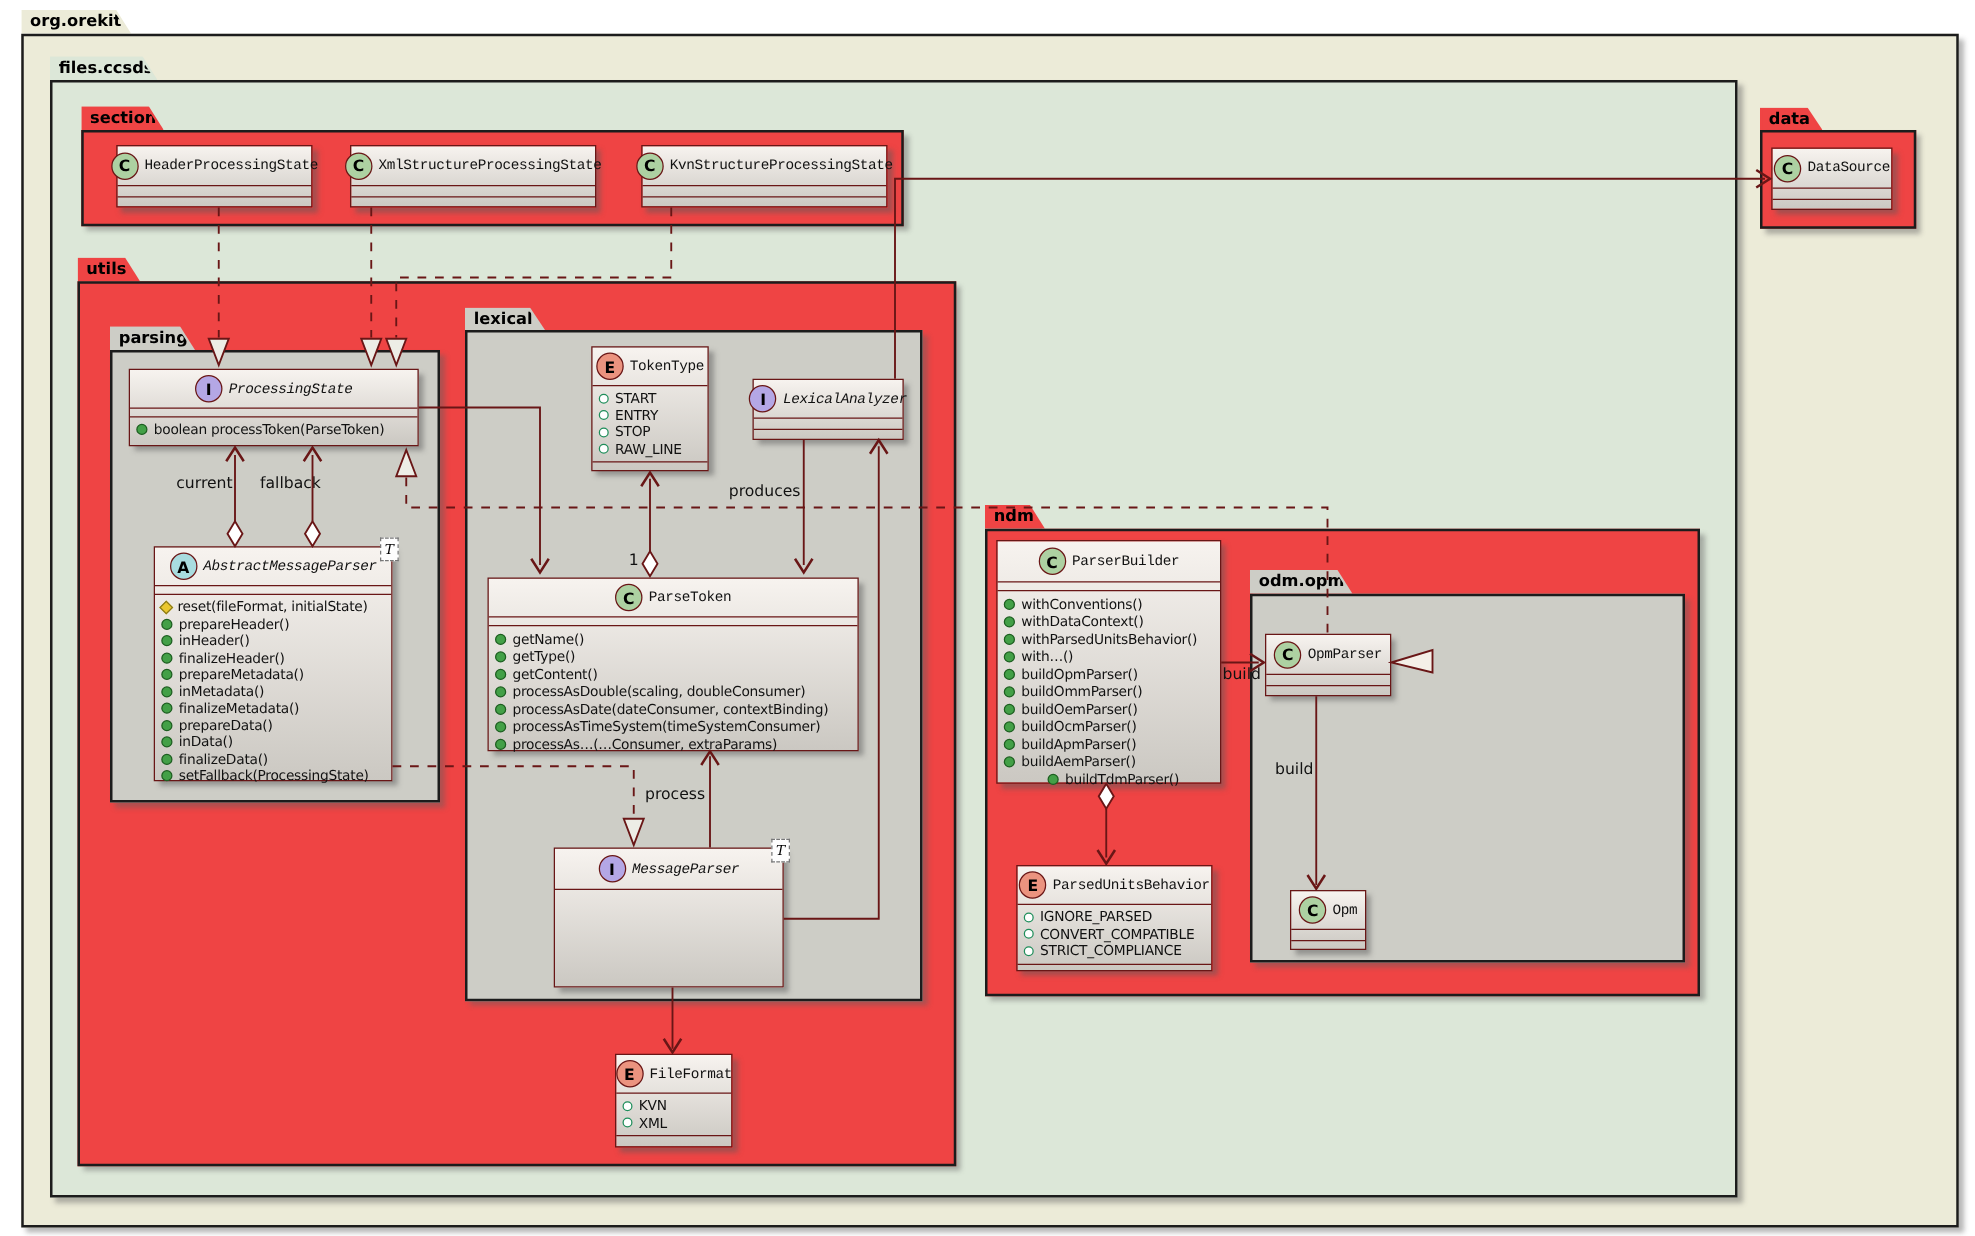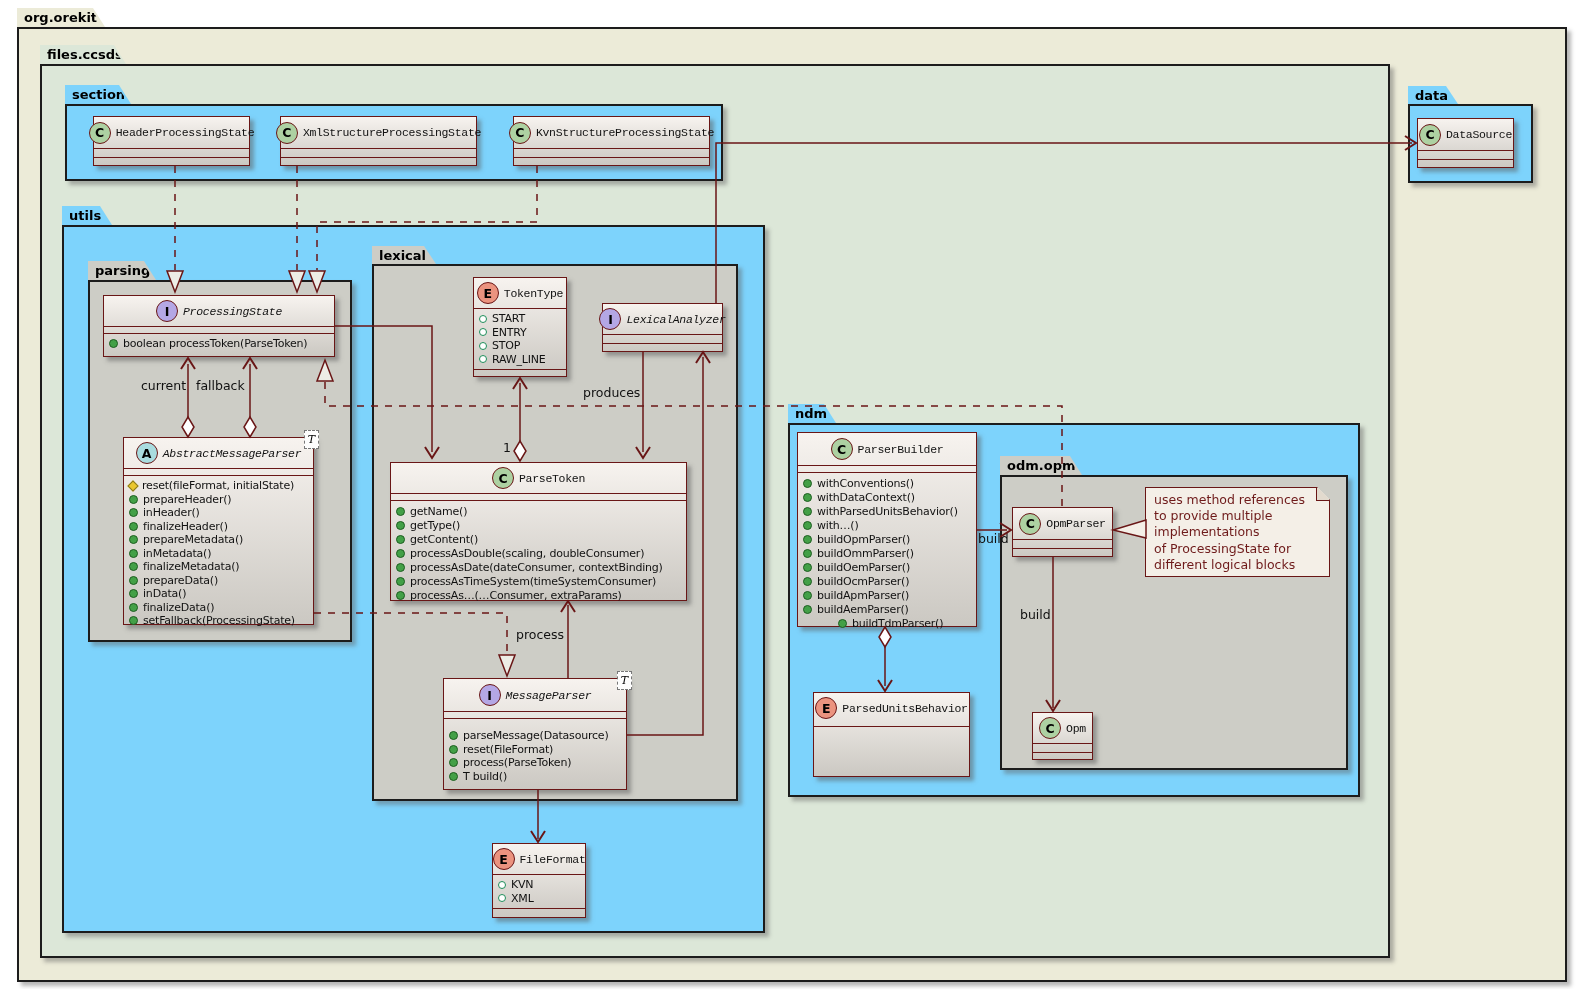--- a/index.html
+++ b/index.html
@@ -7,21 +7,21 @@
           font-family:"DejaVu Sans","Liberation Sans",sans-serif;color:#111;overflow:hidden;}
 
   
   .pbody{position:absolute;border:2px solid #1c1c1c;box-shadow:4px 4px 4px rgba(95,95,95,.45);box-sizing:border-box;}
   .ptab{position:absolute;background:#1c1c1c;clip-path:polygon(0 0,calc(100% - 12px) 0,100% 100%,0 100%);box-sizing:border-box;}
   .ptab .tin{display:block;height:calc(100% - 2px);margin:2px 2px 0 2px;padding:0 16px 0 5px;
              clip-path:polygon(0 0,calc(100% - 11px) 0,100% 100%,0 100%);
              font-size:13px;font-weight:bold;line-height:16px;white-space:nowrap;color:#000;}
   .fill-beige{background:#ECEBD8;}
   .fill-ltgreen{background:#DCE7D8;}
-  .fill-green{background:#7dd3fc;}
+  .fill-green{background:#ef4444;}
   .fill-gray{background:#CDCDC6;}
 
   
   .cls{position:absolute;border:1.5px solid #691616;background:linear-gradient(to bottom,#F7F3EF 0%,#CBC8C2 100%);
        box-shadow:4px 4px 4px rgba(90,90,90,.5);box-sizing:border-box;}
   .c-title{display:flex;align-items:center;justify-content:center;gap:5px;padding:0 4px;box-sizing:border-box;}
   .c-name{font-size:11.5px;letter-spacing:-0.3px;white-space:nowrap;font-family:Liberation Mono, monospace;}
   .it{font-style:italic;}
   .spot{width:20px;height:20px;min-width:20px;border-radius:50%;border:1px solid #691616;
         display:flex;align-items:center;justify-content:center;font-size:12.5px;font-weight:bold;color:#000;font-style:normal;}
@@ -284,38 +284,20 @@
     </div>
   </div>
 
   <div class="cls" style="left:443px;top:678px;width:184px;height:112px;">
     <span class="gen">T</span>
     <div class="c-title" style="height:32px;">
       <span class="spot spot-i">I</span>
       <span class="c-name it">MessageParser</span>
       </div>
     <div class="strip" style="height:7px;"></div>
-    <div class="c-members" style="padding-top:10px;">
-      <div class="m">
-          <span class="ico ico-pub"></span>
-          <span class="mt">parseMessage(Datasource)</span>
-        </div>
-      <div class="m">
-          <span class="ico ico-pub"></span>
-          <span class="mt">reset(FileFormat)</span>
-        </div>
-      <div class="m">
-          <span class="ico ico-pub"></span>
-          <span class="mt">process(ParseToken)</span>
-        </div>
-      <div class="m">
-          <span class="ico ico-pub"></span>
-          <span class="mt">T build()</span>
-        </div>
-    </div>
   </div>
 
   <div class="cls" style="left:492px;top:843px;width:94px;height:75px;">
     <div class="c-title" style="height:30px;">
       <span class="spot spot-e">E</span>
       <span class="c-name">FileFormat</span>
       </div>
     <div class="c-members">
       <div class="m">
           <span class="ico ico-const"></span>
@@ -381,20 +363,34 @@
           <span class="mt">buildTdmParser()</span>
         </div>
     </div>
   </div>
 
   <div class="cls" style="left:813px;top:692px;width:157px;height:85px;">
     <div class="c-title" style="height:30px;">
       <span class="spot spot-e">E</span>
       <span class="c-name">ParsedUnitsBehavior</span>
       </div>
+    <div class="c-members">
+      <div class="m">
+          <span class="ico ico-const"></span>
+          <span class="mt">IGNORE_PARSED</span>
+        </div>
+      <div class="m">
+          <span class="ico ico-const"></span>
+          <span class="mt">CONVERT_COMPATIBLE</span>
+        </div>
+      <div class="m">
+          <span class="ico ico-const"></span>
+          <span class="mt">STRICT_COMPLIANCE</span>
+        </div>
+    </div>
     <div class="strip" style="height:8px;margin-top:3px;"></div>
   </div>
 
   <div class="cls" style="left:1012px;top:507px;width:101px;height:50px;">
     <div class="c-title" style="height:31px;">
       <span class="spot spot-c">C</span>
       <span class="c-name">OpmParser</span>
       </div>
     <div class="strip" style="height:9px;"></div>
     <div class="strip" style="height:8px;"></div>
@@ -402,31 +398,23 @@
 
   <div class="cls" style="left:1032px;top:712px;width:61px;height:48px;">
     <div class="c-title" style="height:30px;">
       <span class="spot spot-c">C</span>
       <span class="c-name">Opm</span>
       </div>
     <div class="strip" style="height:9px;"></div>
     <div class="strip" style="height:7px;"></div>
   </div>
 
-  <div class="note" style="left:1145px;top:487px;width:185px;height:90px;">
-    <div class="fold"></div>
-    <div>uses method references</div>
-    <div>to provide multiple</div>
-    <div>implementations</div>
-    <div>of ProcessingState for</div>
-    <div>different logical blocks</div>
-  </div>
 
   <span class="lbl" style="left:141px;top:378px;">current</span>
-  <span class="lbl" style="left:196px;top:378px;">fallback</span>
+  <span class="lbl" style="left:208px;top:378px;">fallback</span>
   <span class="lbl" style="left:583px;top:385px;">produces</span>
   <span class="lbl" style="left:516px;top:627px;">process</span>
   <span class="lbl" style="left:503px;top:440px;">1</span>
   <span class="lbl" style="left:978px;top:531px;">build</span>
   <span class="lbl" style="left:1020px;top:607px;">build</span>
 
   <svg class="wires" width="1580" height="989" viewBox="0 0 1580 989">
 
     <g>
       <path class="wire-d" d="M175,166 L175,270"></path>

